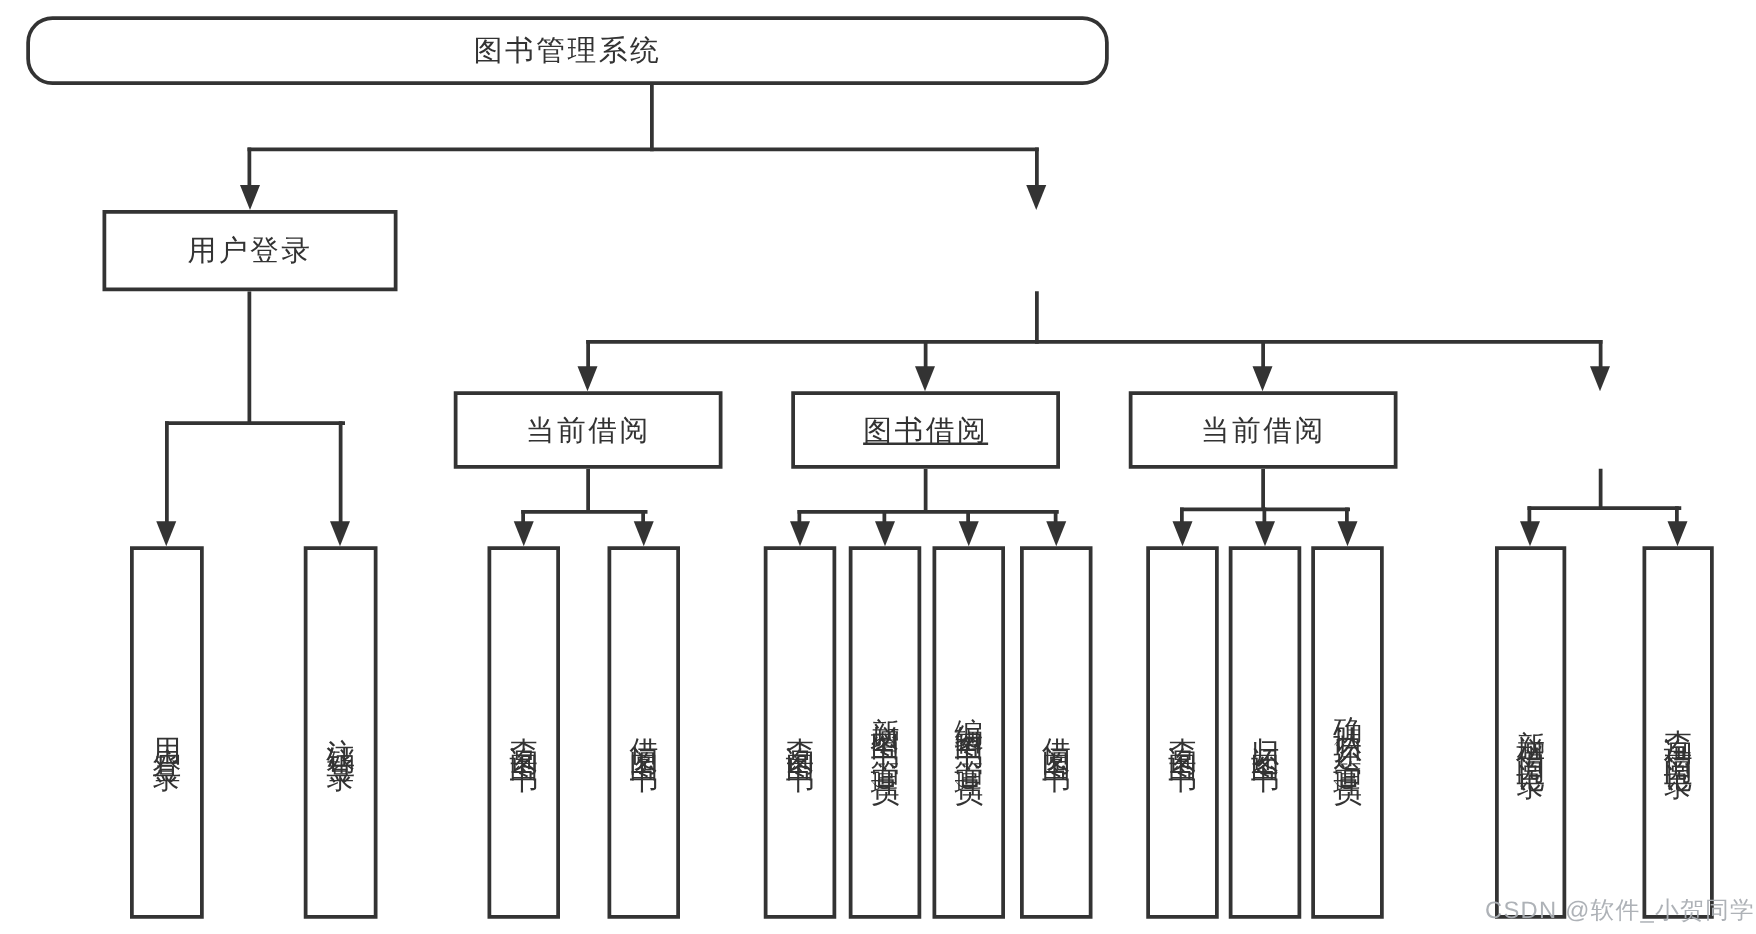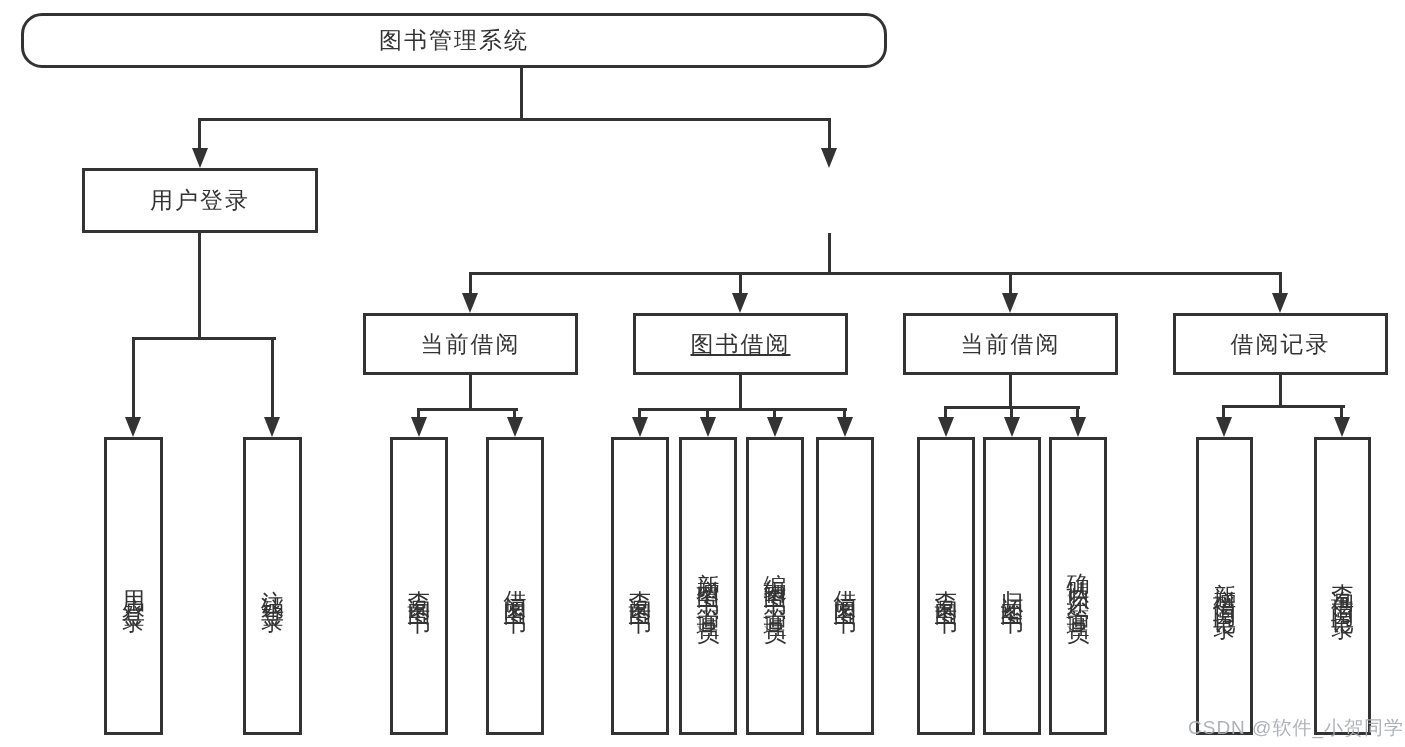--- a/index.html
+++ b/index.html
@@ -43,23 +43,20 @@
   </div>
 
   <div class="node h" style="left:363px;top:313px;width:215px;height:62px;">
     <span class="lbl">当前借阅</span>
   </div>
   <div class="node h" style="left:633px;top:313px;width:215px;height:62px;text-decoration:underline;">
     <span class="lbl">图书借阅</span>
   </div>
   <div class="node h" style="left:903px;top:313px;width:215px;height:62px;">
     <span class="lbl">当前借阅</span>
-  </div>
-  <div class="node h" style="left:1173px;top:313px;width:215px;height:62px;">
-    <span class="lbl">借阅记录</span>
   </div>
 
   <div class="node v" style="left:104px;top:437px;width:59px;height:298px;">
     <span class="lbl">用户登录</span>
   </div>
   <div class="node v" style="left:243px;top:437px;width:59px;height:298px;">
     <span class="lbl">注销登录</span>
   </div>
 
   <div class="node v" style="left:390px;top:437px;width:58px;height:298px;">

